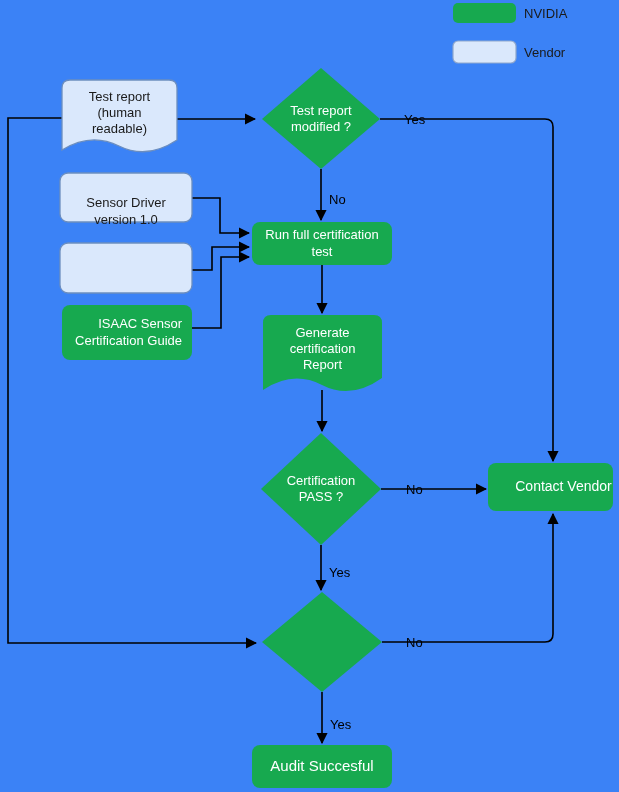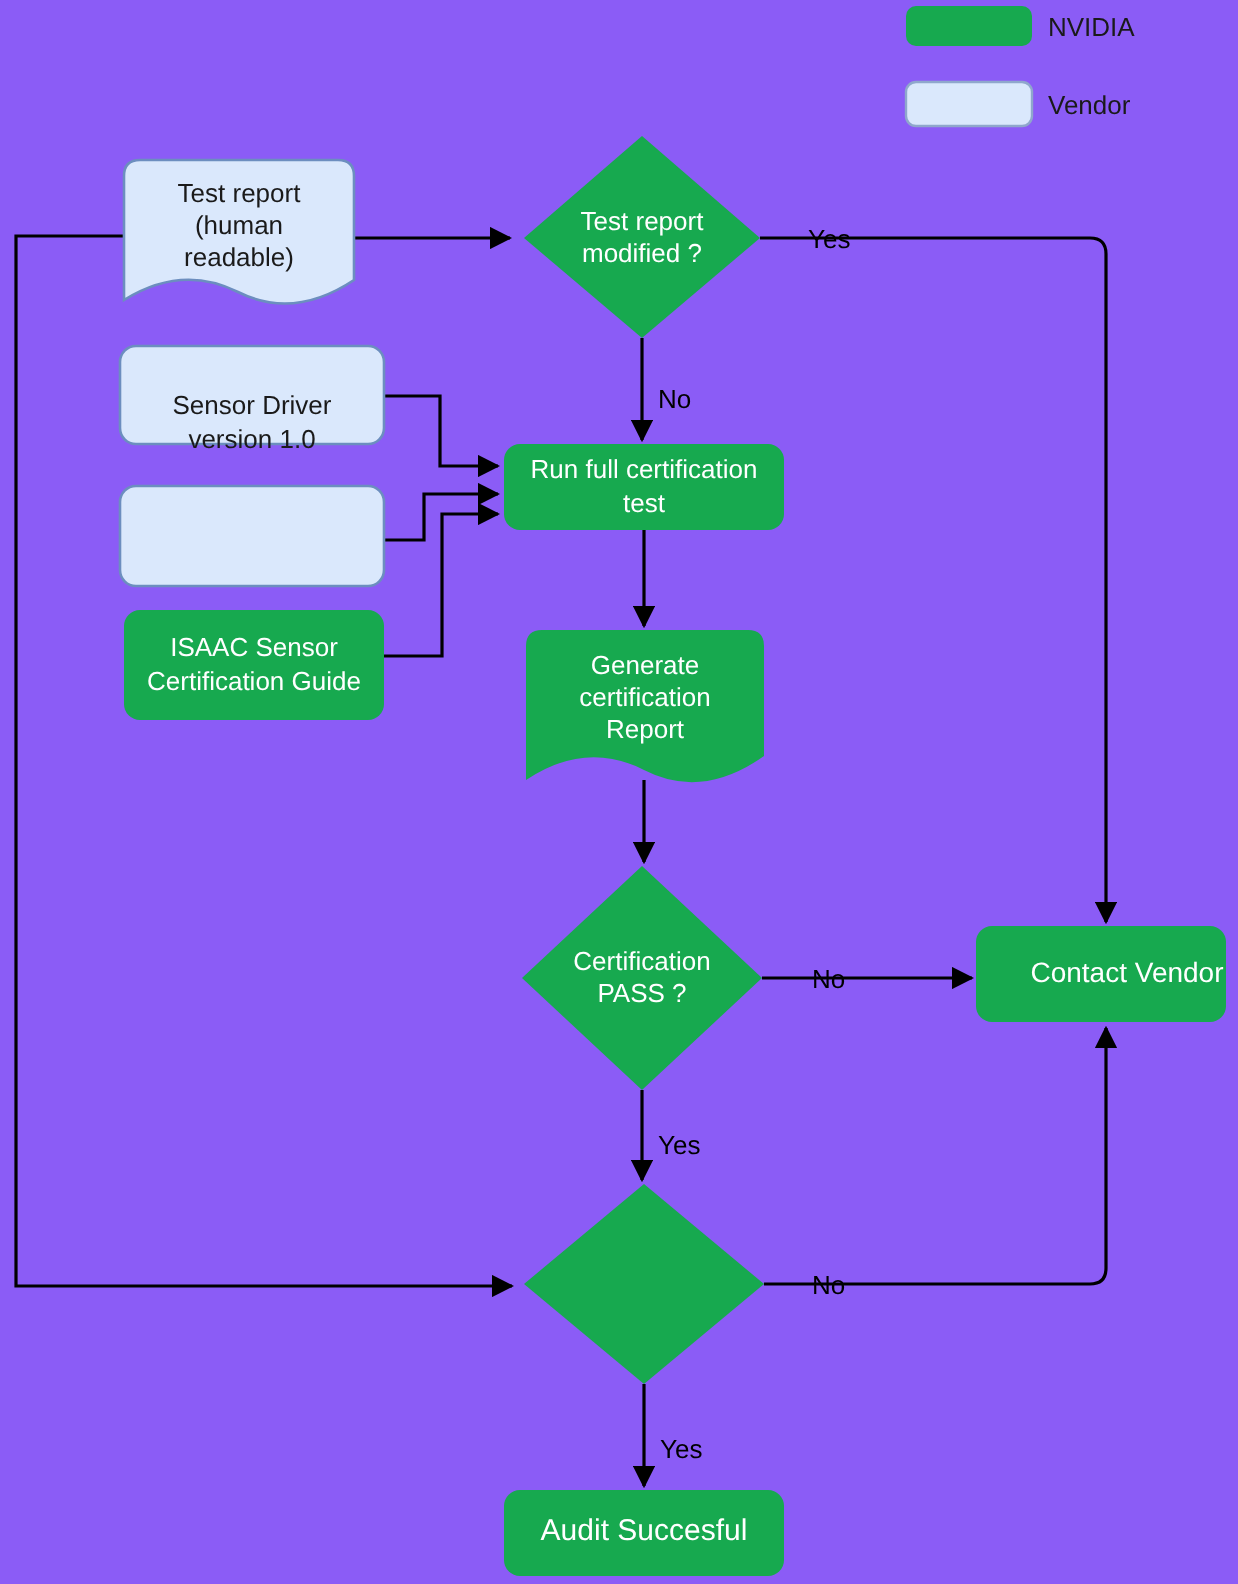--- a/index.html
+++ b/index.html
@@ -1,17 +1,17 @@
 <!DOCTYPE html>
 <html><head>
 <meta charset="utf-8">
 <style>
   html,body { margin:0; padding:0; background:#ffffff; }
   .stage {
-    position:relative; width:619px; height:792px; background:#8b5cf6;
+    position:relative; width:619px; height:792px; background:#3b82f6;
     font-family:"Liberation Sans","DejaVu Sans",sans-serif; overflow:hidden;
   }
   svg.layer { position:absolute; left:0; top:0; width:619px; height:792px; }
   .edge { fill:none; stroke:#000000; stroke-width:1.6; }
   .blue-shape  { stroke:#6c8ebf; stroke-width:1.3; }
   .green-shape { stroke:none; }
   .legend-blue { stroke:#8fa7cc; stroke-width:1.2; }
   .nlabel {
     position:absolute; display:flex; align-items:center; justify-content:center;
     text-align:center; font-size:13px; line-height:1.25; color:#1a1a1a;
@@ -64,21 +64,21 @@
     <polygon class="green-shape" points="322,592 382,642 322,692 262,642" fill="#17a94f"></polygon>
     <rect class="green-shape" x="252" y="745" width="140" height="43" rx="8" fill="#17a94f"></rect>
   </svg>
 
   <div class="leglabel" style="left:524px; top:3px; height:20px;">NVIDIA</div>
   <div class="leglabel" style="left:524px; top:41px; height:22px;">Vendor</div>
 
   <div class="nlabel" style="left:70px; top:84px; width:99px; height:58px;">Test report (human readable)</div>
   <div class="nlabel light" style="left:266px; top:95px; width:110px; height:48px;">Test report modified ?</div>
   <div class="nlabel" style="left:68px; top:187px; width:116px; height:49px;">Sensor Driver version 1.0</div>
-  <div class="nlabel light" style="left:72px; top:305px; width:110px; height:55px;">ISAAC Sensor Certification Guide</div>
+  <div class="nlabel light" style="left:72px; top:305px; width:110px; height:55px;text-align:right;">ISAAC Sensor Certification Guide</div>
   <div class="nlabel light" style="left:260px; top:222px; width:124px; height:43px;">Run full certification test</div>
   <div class="nlabel light" style="left:273px; top:318px; width:99px; height:62px;">Generate certification Report</div>
   <div class="nlabel light" style="left:271px; top:465px; width:100px; height:48px;">Certification PASS ?</div>
   <div class="nlabel light big" style="left:488px; top:463px; width:125px; height:48px;margin-left:13px;">Contact Vendor</div>
   <div class="nlabel light bigger" style="left:252px; top:745px; width:140px; height:43px;">Audit Succesful</div>
 
   <div class="elabel" style="left:404px; top:98px;">Yes</div>
   <div class="elabel" style="left:329px; top:178px;">No</div>
   <div class="elabel" style="left:406px; top:468px;">No</div>
   <div class="elabel" style="left:329px; top:551px;">Yes</div>

